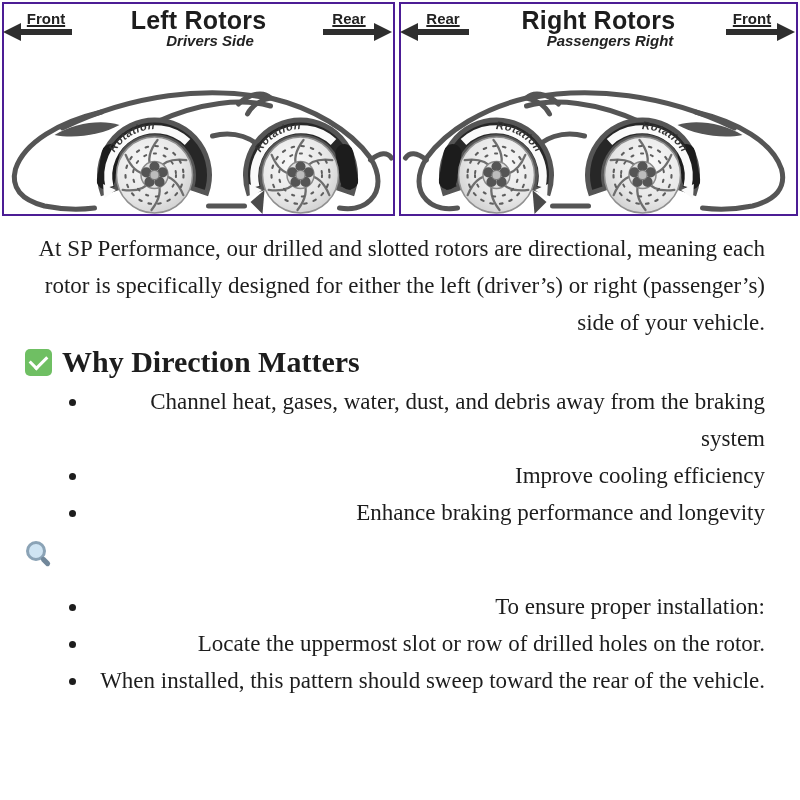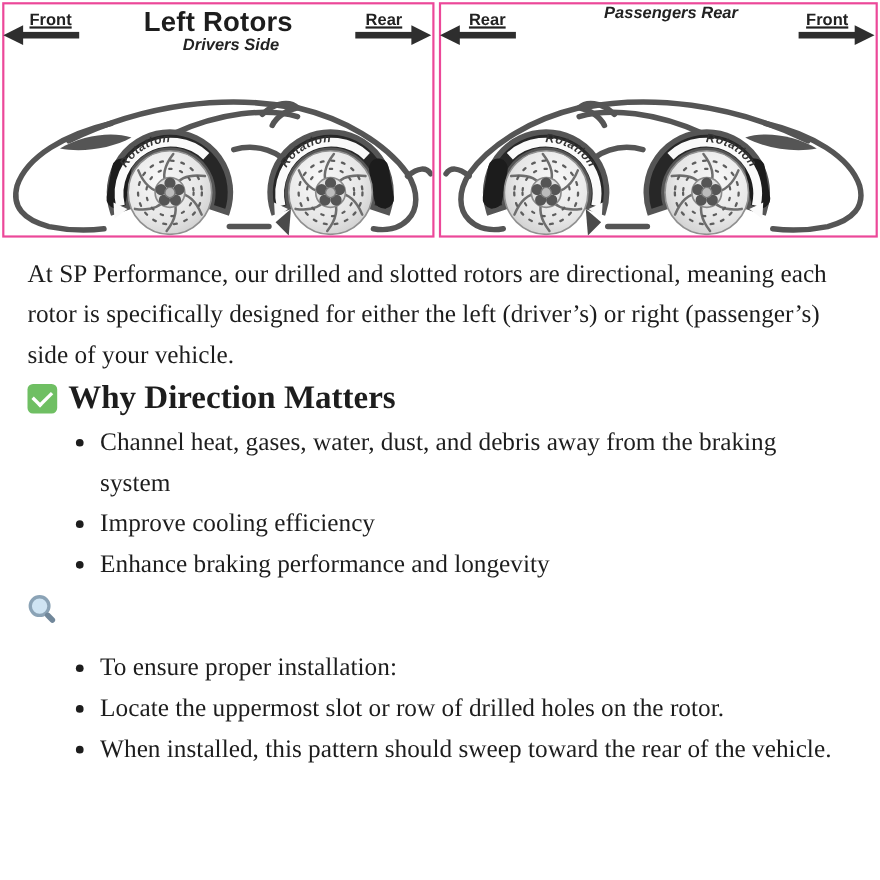--- a/index.html
+++ b/index.html
@@ -10,21 +10,21 @@
     font-family: "Liberation Serif", serif;
     color: #1d1d1d;
   }
   
   .diagram {
     position: relative;
     width: 800px; height: 220px;
   }
   .panel {
     position: absolute; top: 2px; height: 214px;
-    border: 2px solid #ec4899;
+    border: 2px solid #4c1d95;
     box-sizing: border-box;
     background: #ffffff;
   }
   .panel-left  { left: 2px;  width: 393px; }
   .panel-right { left: 399px; width: 399px; }
   .panel-title {
     text-align: center;
     font-family: "Liberation Sans", sans-serif;
     font-weight: 700; font-size: 25px; line-height: 26px;
     margin-top: 3px; letter-spacing: .2px;
@@ -64,21 +64,21 @@
     border-left: 18px solid #2e2e2e;
   }
   .car-svg { position: absolute; left: 0; top: 38px; width: 100%; height: 172px; }
   .sketch { stroke: #555; stroke-width: 5; fill: none; stroke-linecap: round; }
   .rot-text {
     font-family: "Liberation Sans", sans-serif;
     font-size: 11px; font-weight: 700; font-style: italic;
     fill: #333; letter-spacing: .6px;
   }
   
-  .content { padding: 8px 35px 0 25px; font-size: 23px; }
+  .content { padding: 8px 35px 0 25px; font-size: 23px; text-align: right; }
   .intro { margin: 2px 0 0; line-height: 37px; max-width: 742px; }
   .h2row {
     margin: 6px 0 0; display: flex; align-items: center; gap: 10px;
     font-size: 30px; font-weight: 700; line-height: 30px;
   }
   .lead { margin: 22px 0 0; line-height: 37px; }
   ul { margin: 6px 0 0; padding: 0 0 0 64px; list-style: disc; }
   ul.identify { margin: 22px 0 0; }
   li { line-height: 37px; padding-left: 2px; max-width: 676px; }
   .h3row {
@@ -185,21 +185,22 @@
       <polygon points="0,-7 13,0 0,7" fill="#fafafa" transform="translate(251,145) rotate(115)"></polygon>
       <text class="rot-text"><textPath href="#lpr" startOffset="50%" text-anchor="middle">Rotation</textPath></text>
     </svg>
   </div>
 
   <div class="panel panel-right">
     <div class="dir dir-at-left">
       <span class="dir-label">Rear</span>
       <span class="dir-arrow west"></span>
     </div>
-    <div class="panel-sub">Passengers Rear</div>
+    <div class="panel-title">Right Rotors</div>
+    <div class="panel-sub">Passengers Right</div>
     <div class="dir dir-at-right">
       <span class="dir-label">Front</span>
       <span class="dir-arrow east"></span>
     </div>
     <svg class="car-svg" viewBox="0 0 388 172">
       <g transform="translate(388,0) scale(-1,1)">
           <use href="#car-body-art"></use>
         </g>
       <path id="rpr" d="M 59 100 A 47 47 0 0 1 137 145" fill="none" stroke="#fafafa" stroke-width="8"></path>
       <polygon points="0,-7 13,0 0,7" fill="#fafafa" transform="translate(137,145) rotate(65)"></polygon>

